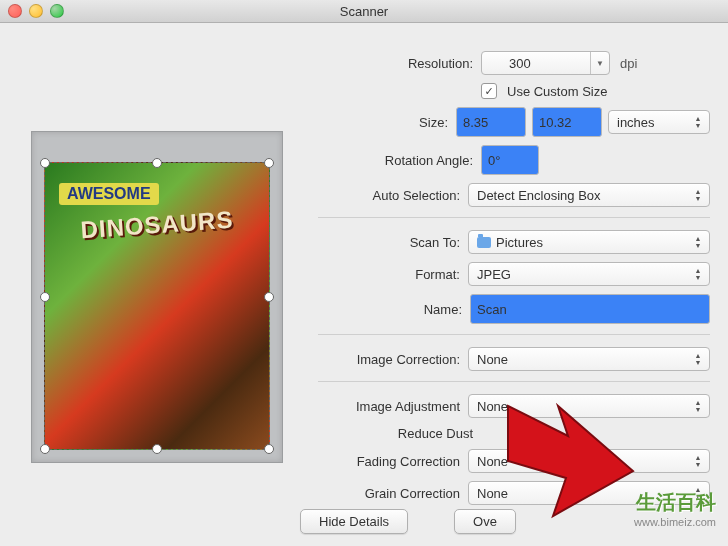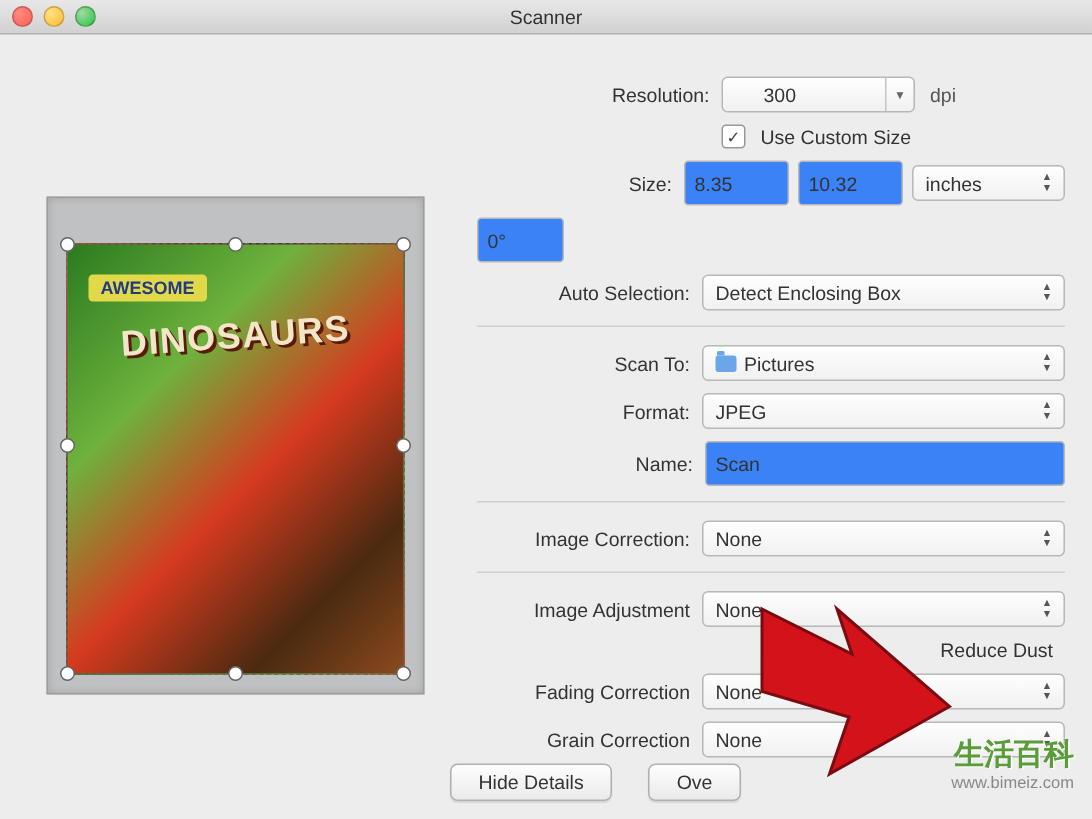--- a/index.html
+++ b/index.html
@@ -66,21 +66,21 @@
   background: linear-gradient(135deg, #2a7a1f 0%, #6eb23d 30%, #d63a1f 55%, #4a2a10 80%, #8a4a1e 100%);
   border: 1px dashed #666;
   overflow: hidden;
 }
 .scan-img .banner1 {
   position: absolute;
   top: 20px; left: 14px;
   background: #e2d94a;
   color: #223a84;
   font-weight: bold;
-  font-size: 12px;
+  font-size: 16px;
   padding: 2px 8px;
   border-radius: 3px;
 }
 .scan-img .banner2 {
   position: absolute;
   top: 48px; left: 4px; right: 4px;
   text-align: center;
   color: #f2e6c8;
   font-weight: 900;
   font-size: 24px;
@@ -106,21 +106,20 @@
 
 .settings-pane {
   flex: 1;
   padding: 28px 18px 10px 4px;
   overflow: hidden;
 }
 .row {
   display: flex;
   align-items: center;
   margin-bottom: 8px;
-  justify-content: flex-end;
 }
 .lbl {
   width: 155px;
   text-align: right;
   padding-right: 8px;
   color: #333;
 }
 .ctrl {
   flex: 1;
   display: flex;
@@ -212,21 +211,21 @@
   width: 5px; height: 3px;
   background: #6ba7e8;
   border-radius: 1px 1px 0 0;
 }
 .button-bar {
   position: absolute;
   bottom: 12px;
   left: 300px;
   right: 18px;
   display: flex;
-  gap: 24px;
+  gap: 46px;
 }
 .btn {
   background: linear-gradient(#fefefe, #eaeaea);
   border: 1px solid #b0b0b0;
   border-radius: 5px;
   padding: 4px 18px;
   font-size: 13px;
   box-shadow: 0 1px 1px rgba(0,0,0,0.1);
 }
 .arrow-pointer {
@@ -315,20 +314,21 @@
             <span>10.32</span>
           </div>
         <div class="select" style="width:70px">
           <span>inches</span>
           <span class="arrows">▲<br>▼</span>
         </div>
       </div>
     </div>
 
     <div class="row">
+      <div class="lbl">Rotation Angle:</div>
       <div class="ctrl">
         <div class="input w50">
             <span>0°</span>
           </div>
       </div>
     </div>
 
     <div class="row">
       <div class="lbl">Auto Selection:</div>
       <div class="ctrl">

